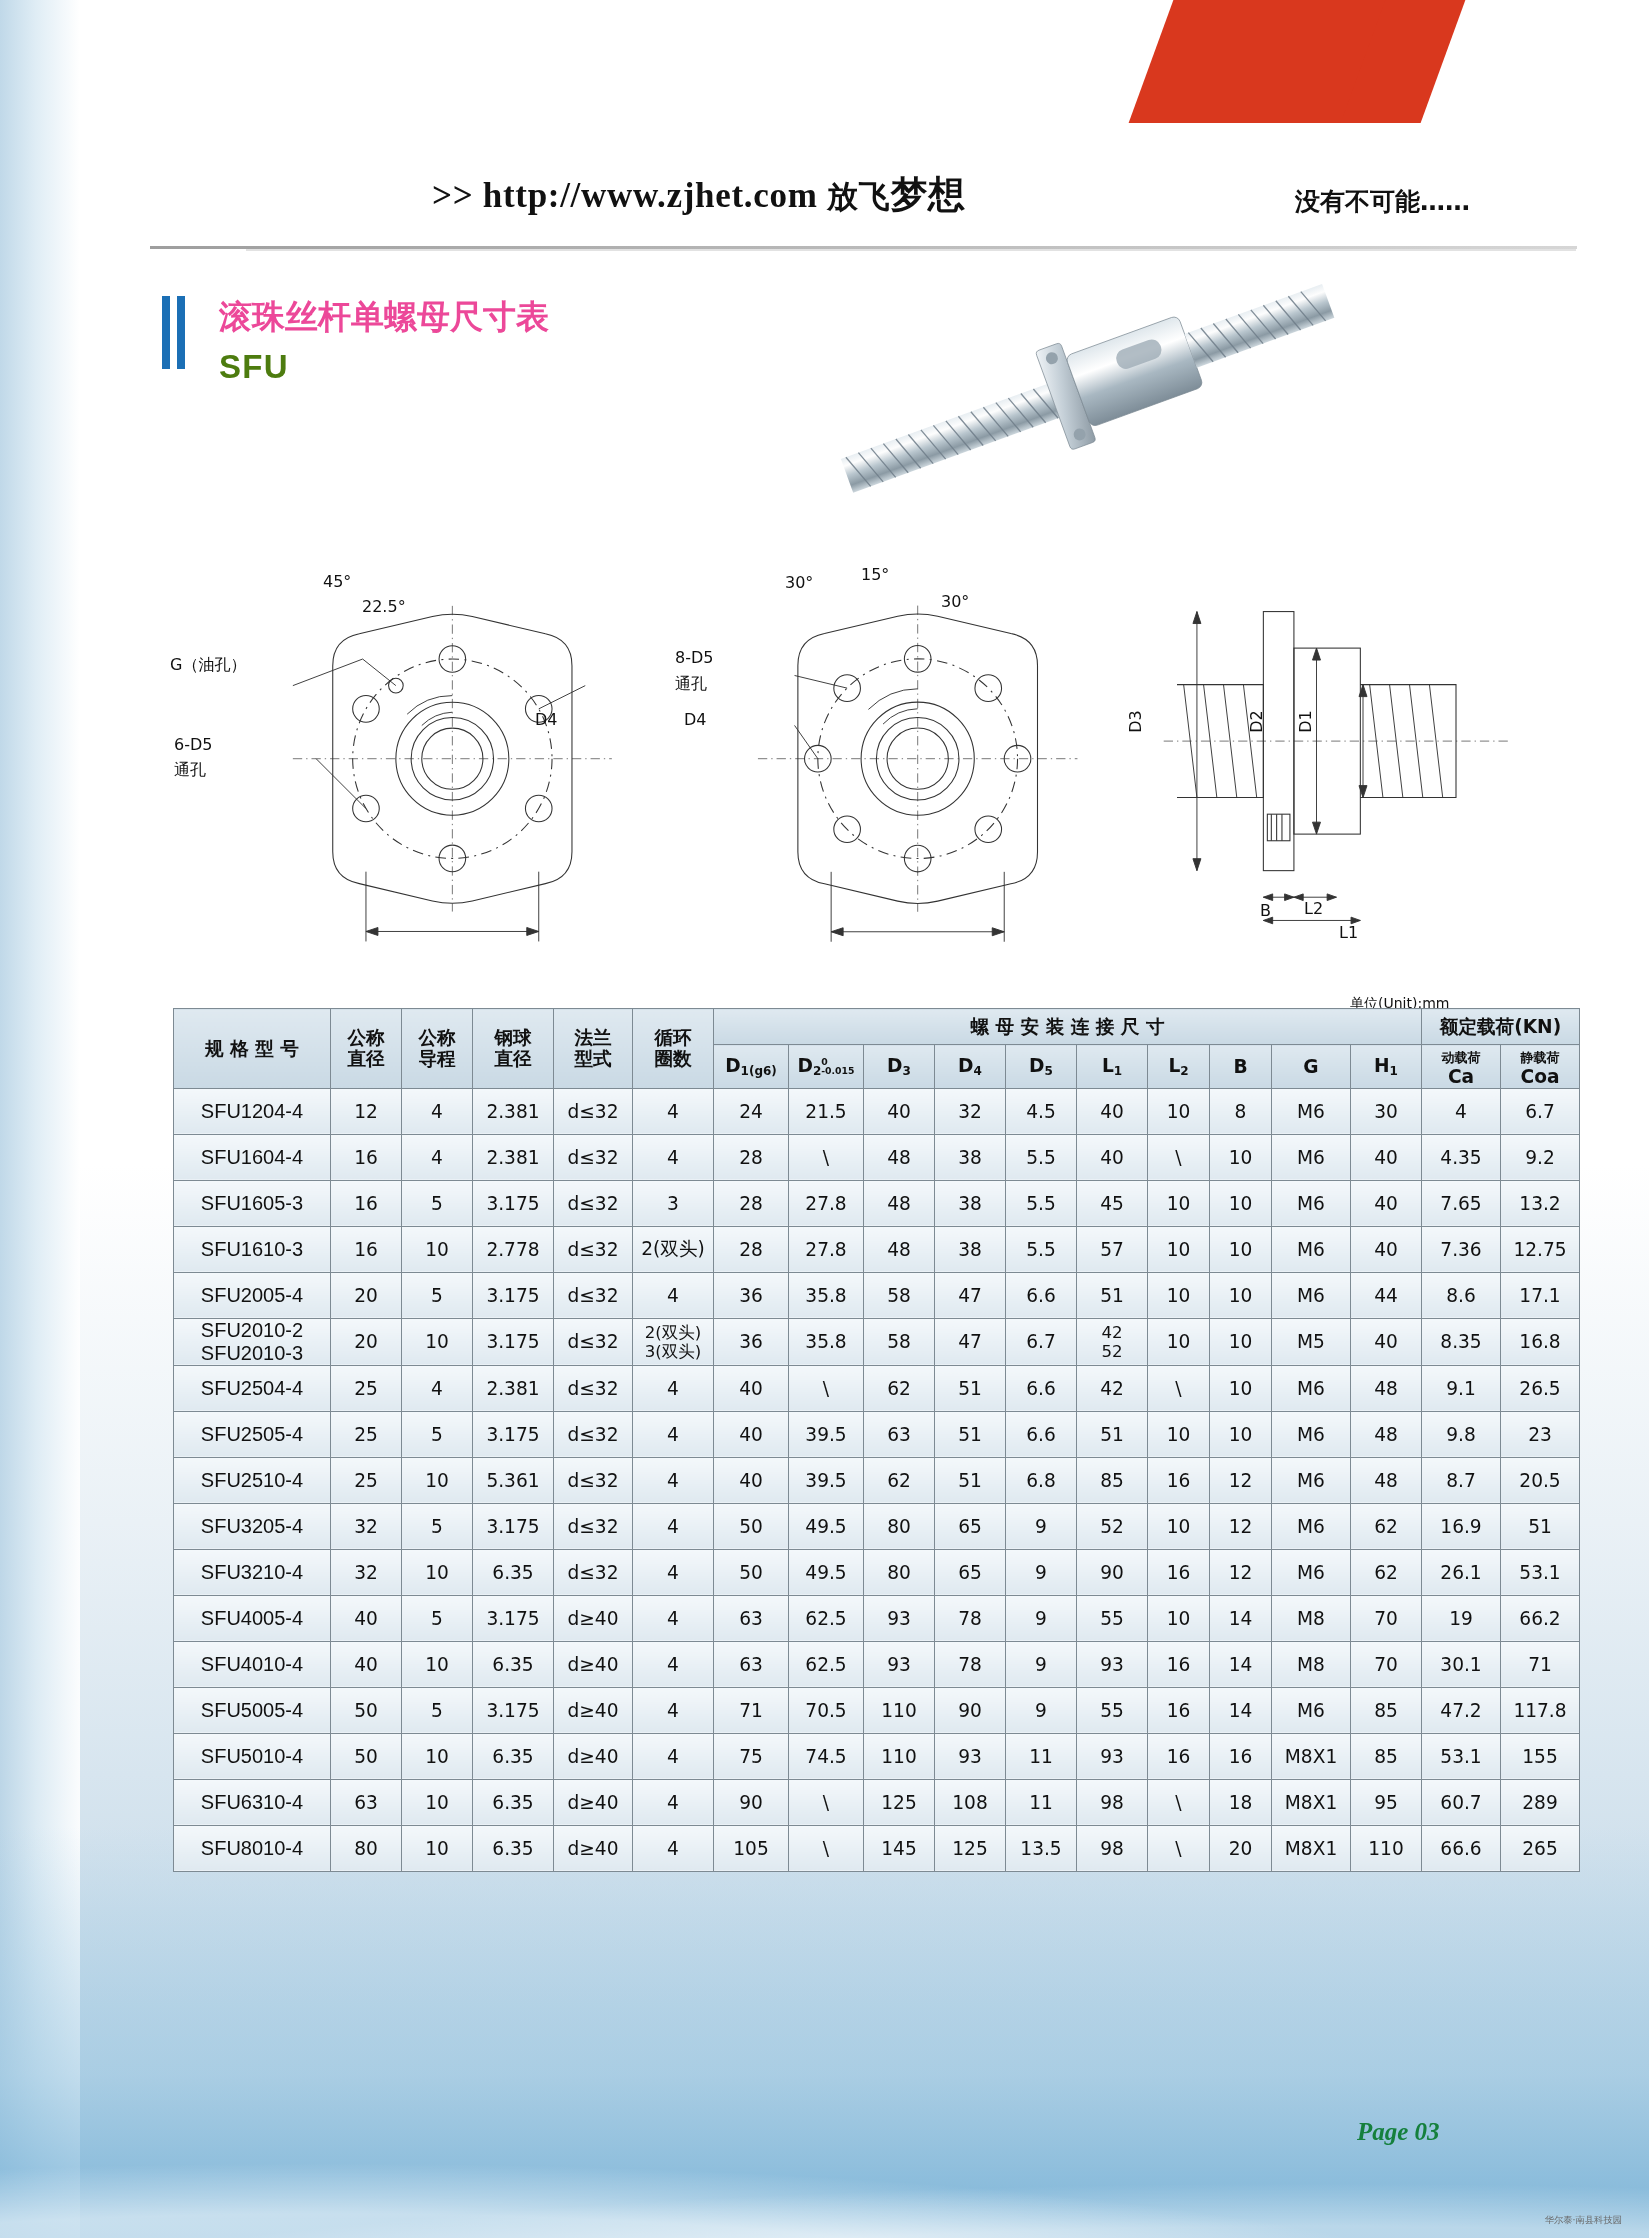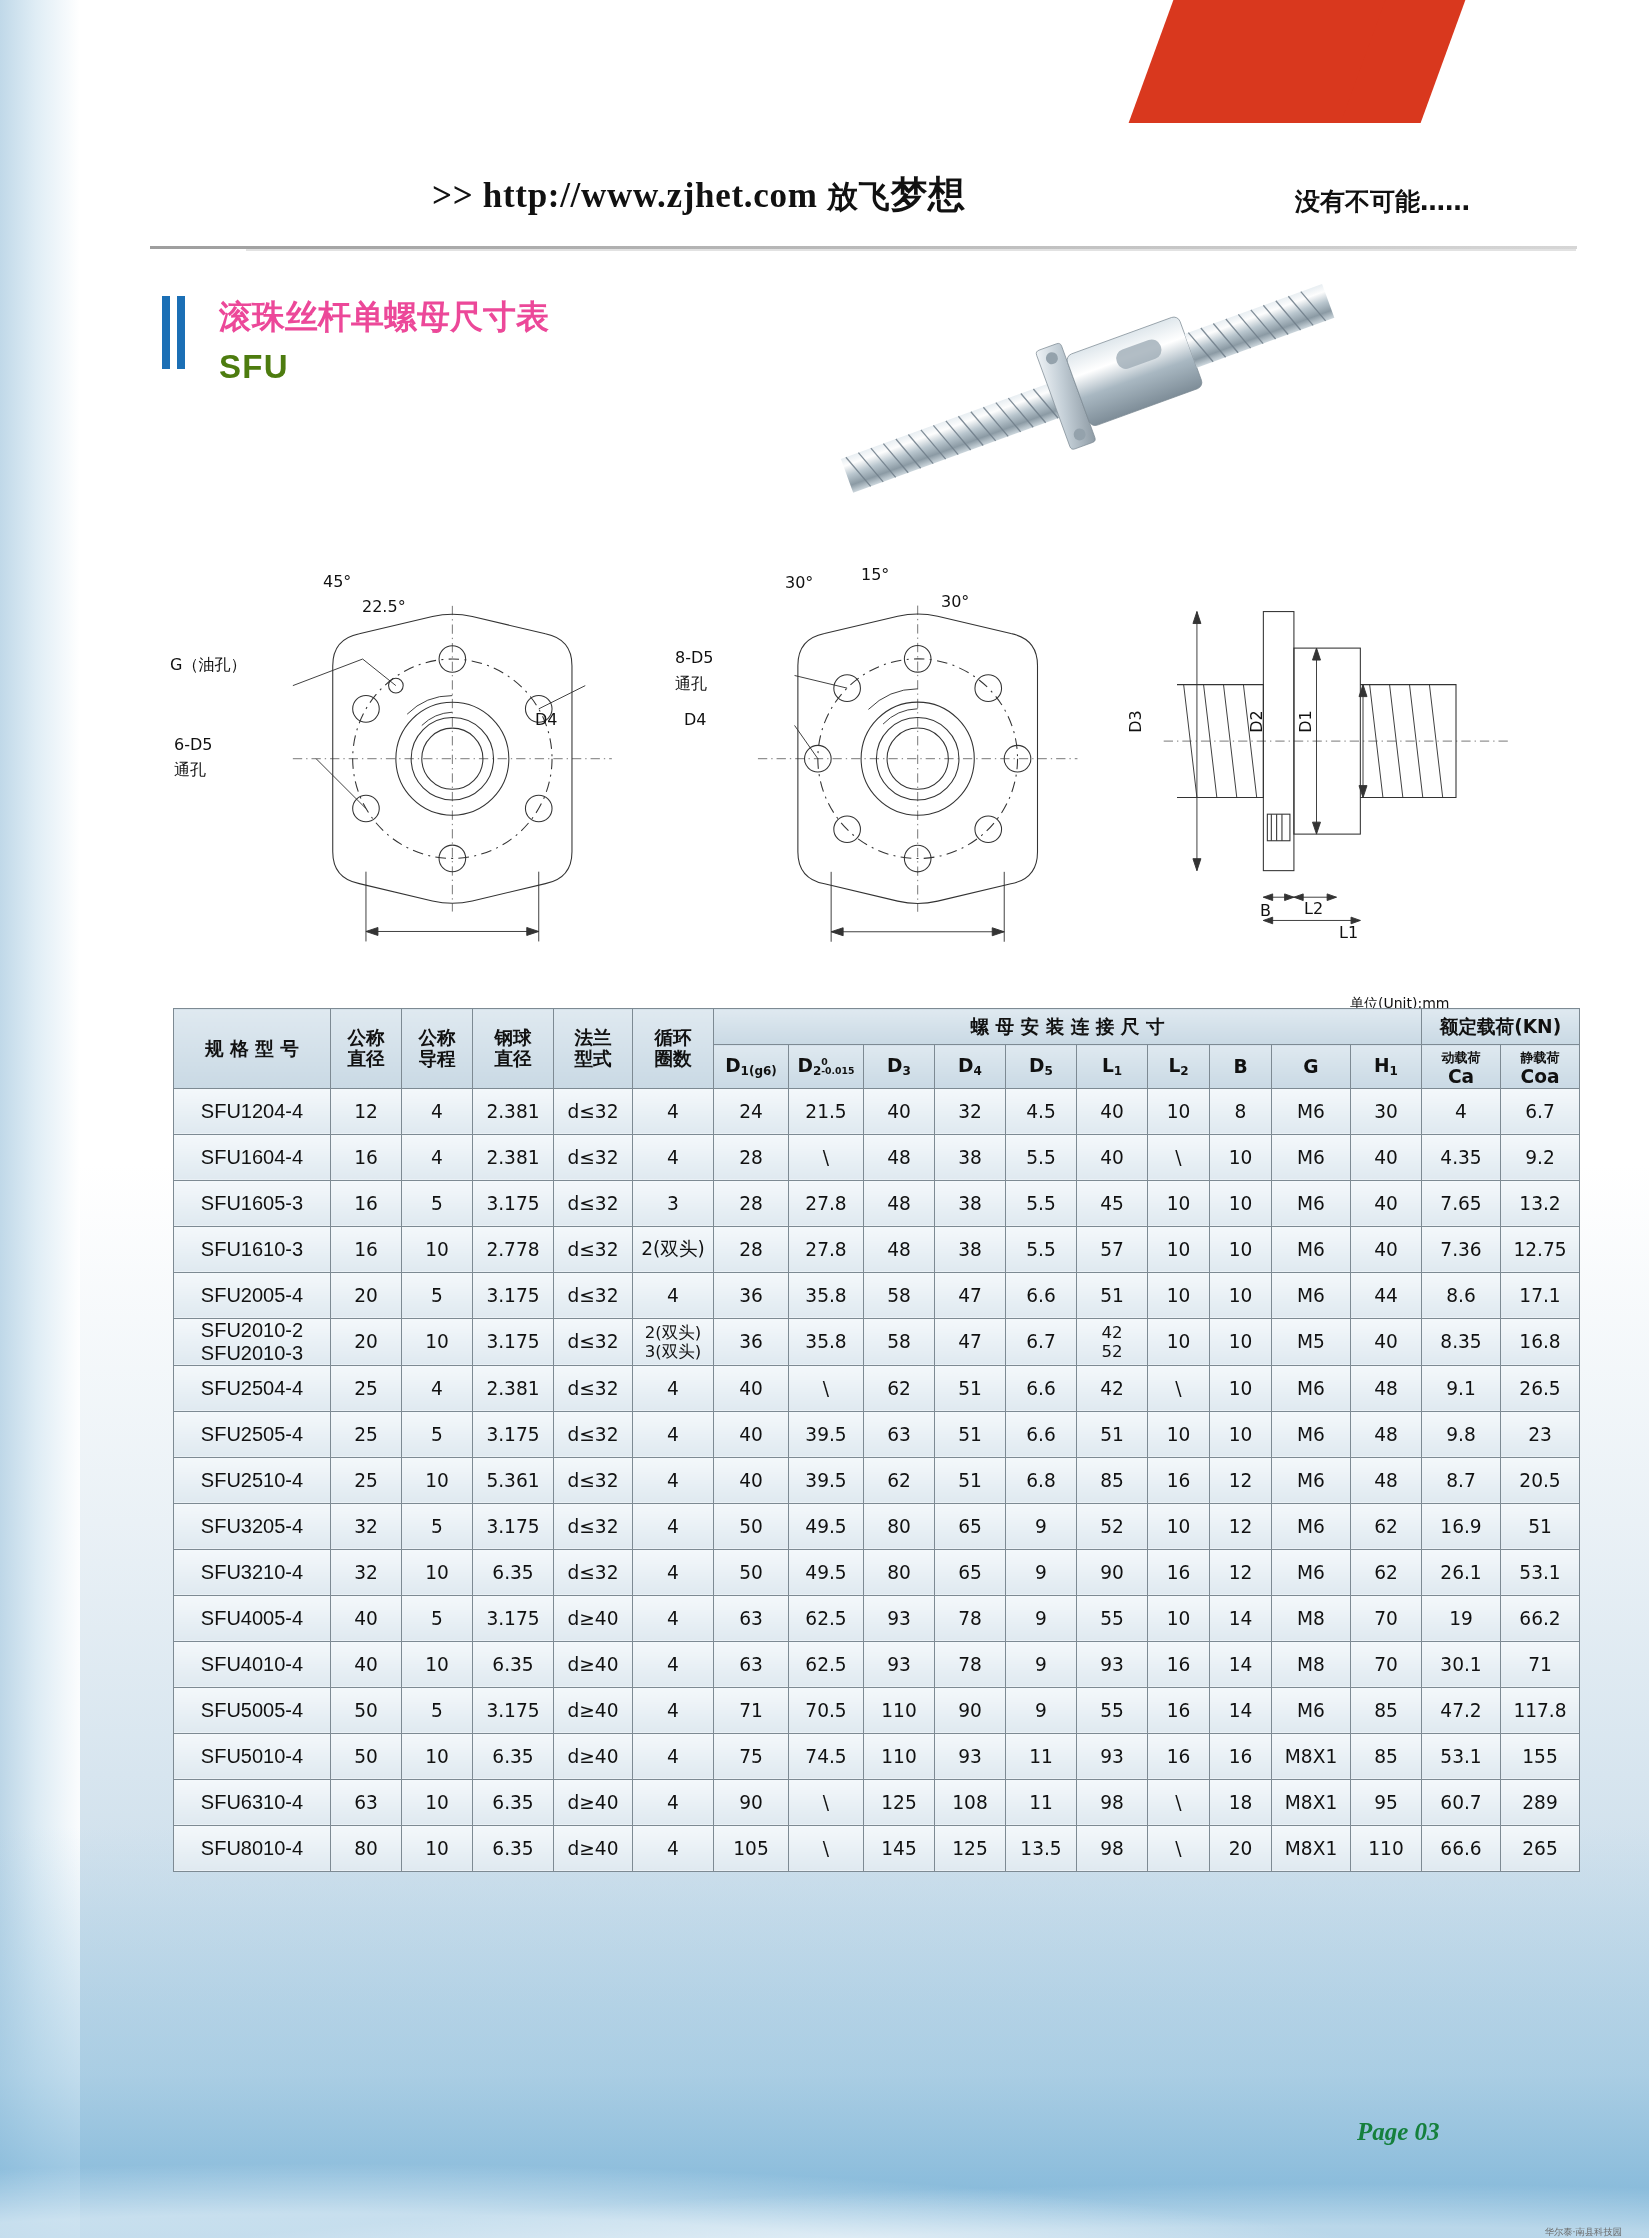--- a/index.html
+++ b/index.html
@@ -118,21 +118,21 @@
   .sub{font-size:12px;vertical-align:-2.7px;}
   .supsub{display:inline-block;font-size:9.3px;line-height:1;vertical-align:middle;text-align:left;}
   .small-cn{font-size:13px;}
   
   .pagenum{
     position:absolute;left:1357px;top:2118px;
     font-family:"Liberation Serif",serif;font-style:italic;font-weight:bold;
     font-size:25px;color:#15803d;
   }
   .footer-tiny{
-    position:absolute;right:27px;bottom:0;font-size:9.3px;color:#6a6a6a;
+    position:absolute;right:27px;bottom:12px;font-size:9.3px;color:#6a6a6a;
     font-family:"DejaVu Sans",sans-serif;
     text-align:center;
   }
 </style>
 </head>
 <body>
 
 <div class="page"></div>
 <div class="left-wash"></div>
 <div class="bottom-wave"></div>

